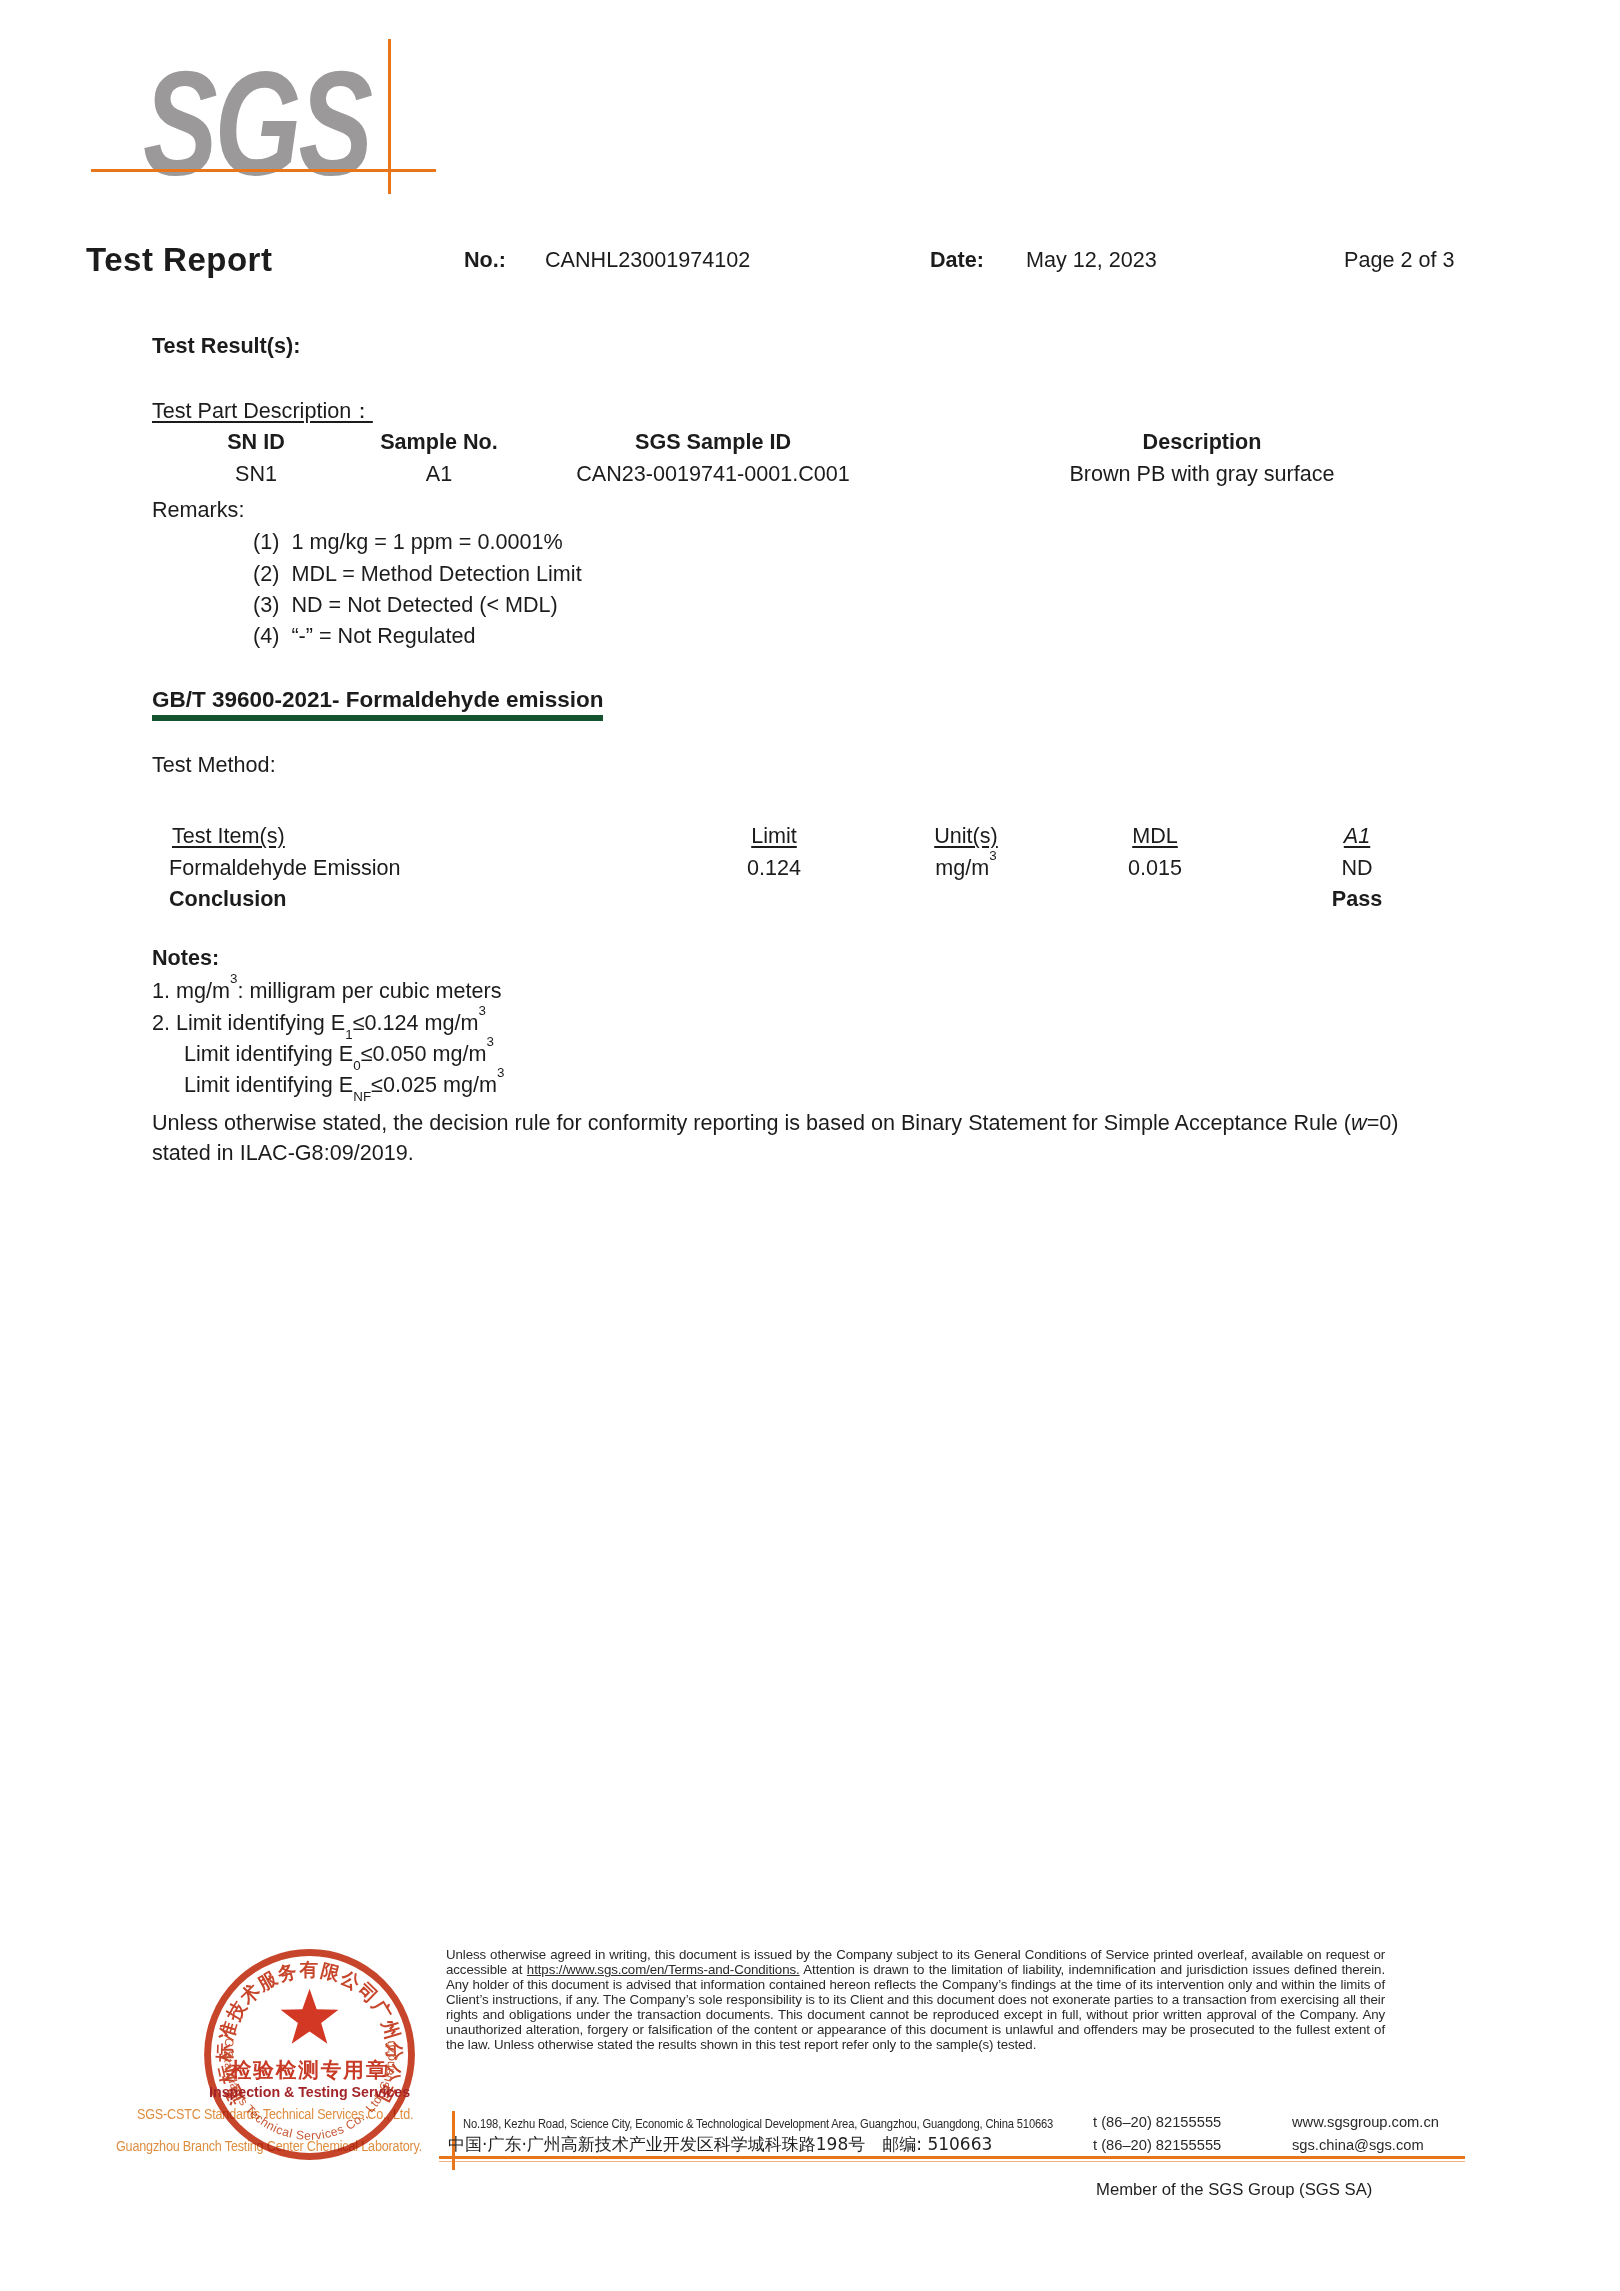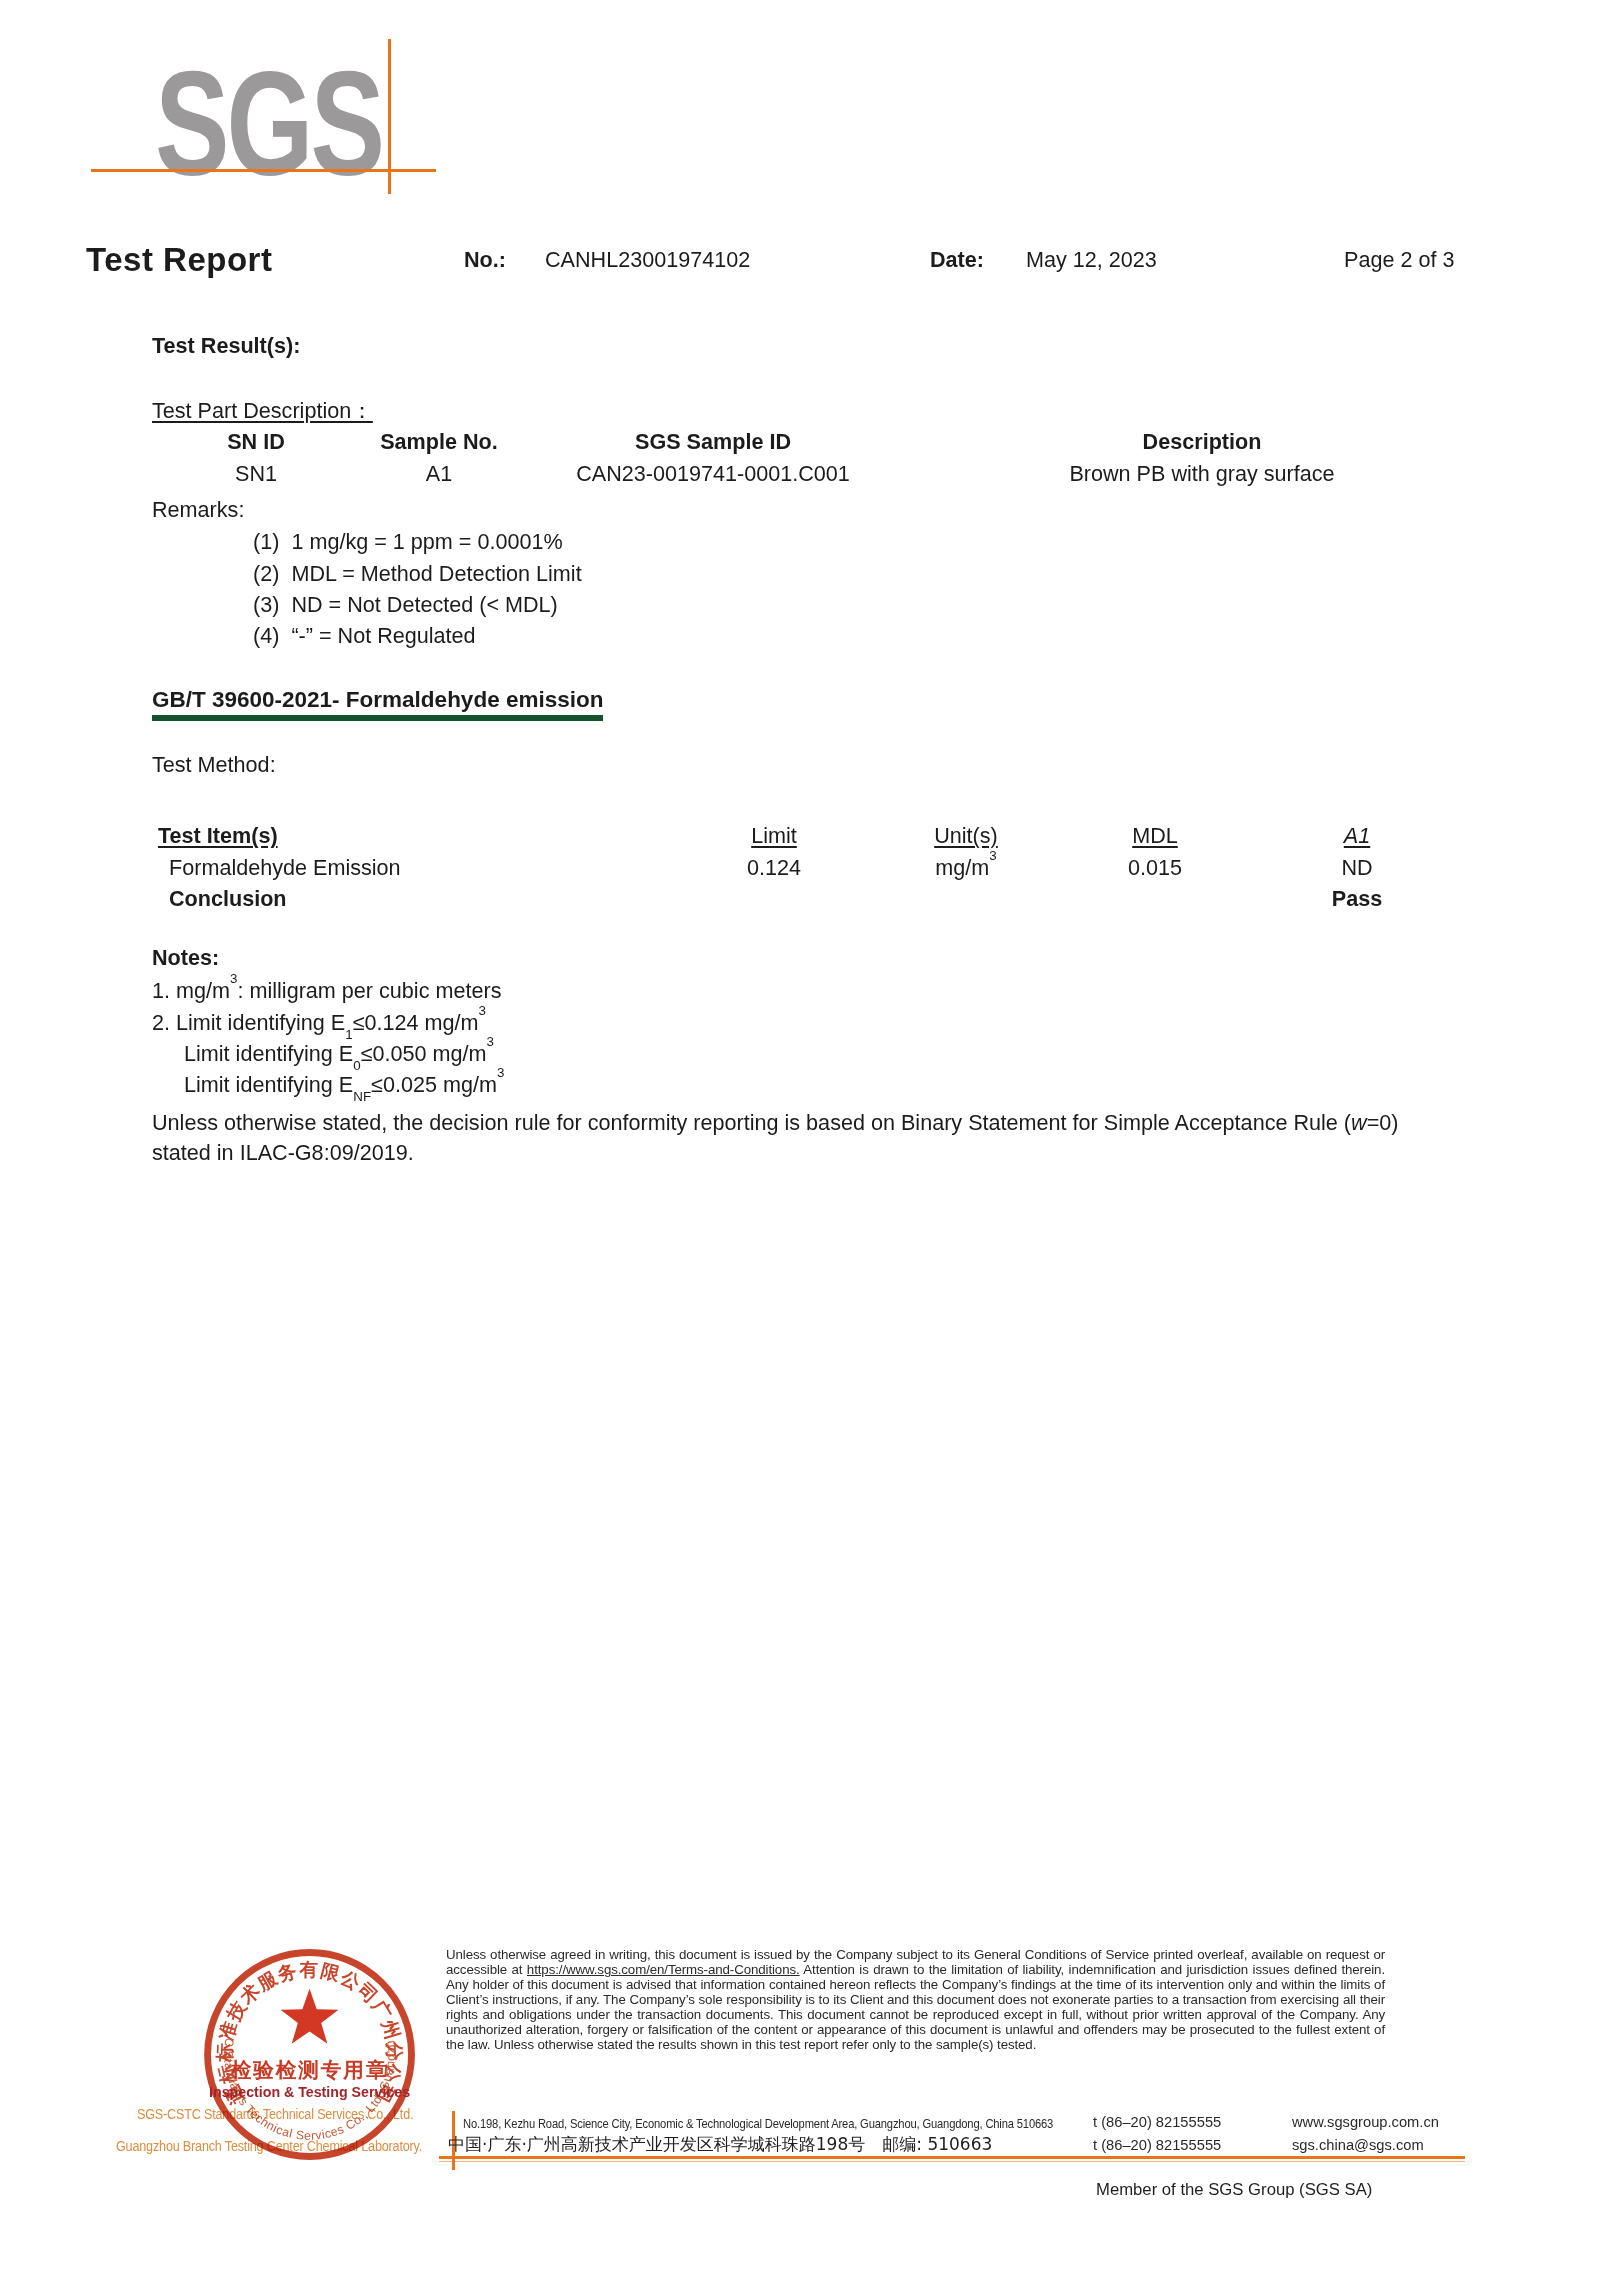--- a/index.html
+++ b/index.html
@@ -53,21 +53,21 @@
     display:inline-block; color:#de8d3f; font-size:14px; letter-spacing:-0.2px;
     transform:scaleX(0.9); transform-origin:left top;
   }
   .stamp-svg { position:absolute; left:186px; top:1929px; mix-blend-mode:multiply; opacity:0.96; }
 </style>
 </head>
 <body>
 
 <div class="page">
 
-  <div class="abs" style="left:155px; top:49px;">
+  <div class="abs" style="left:143px; top:49px;font-style:italic;">
     <div class="logo-text">SGS</div>
   </div>
   <div class="oline" style="left:91px; top:169px; width:345px; height:2.9px;"></div>
   <div class="oline" style="left:388px; top:39px; width:2.9px; height:155px;"></div>
 
   <span class="abs title" style="left:86px; top:241px;">Test Report</span>
   <span class="abs hdr b" style="left:464px; top:247px;">No.:</span>
   <span class="abs hdr" style="left:545px; top:247px;">CANHL23001974102</span>
   <span class="abs hdr b" style="left:930px; top:247px;">Date:</span>
   <span class="abs hdr" style="left:1026px; top:247px;">May 12, 2023</span>
@@ -89,21 +89,21 @@
   <span class="abs body-txt" style="left:152px; top:497px;">Remarks:</span>
   <span class="abs body-txt" style="left:253px; top:529px;">(1)&nbsp; 1 mg/kg = 1 ppm = 0.0001%</span>
   <span class="abs body-txt" style="left:253px; top:561px;">(2)&nbsp; MDL = Method Detection Limit</span>
   <span class="abs body-txt" style="left:253px; top:592px;">(3)&nbsp; ND = Not Detected (&lt; MDL)</span>
   <span class="abs body-txt" style="left:253px; top:623px;">(4)&nbsp; “-” = Not Regulated</span>
 
   <span class="abs small-cap b" style="left:152px; top:687px; border-bottom:6px solid #14532d; padding-bottom:2px;">GB/T 39600-2021- Formaldehyde emission</span>
 
   <span class="abs body-txt" style="left:152px; top:752px;">Test Method:</span>
 
-  <span class="abs body-txt u" style="left:158px; top:823px;font-weight:bold;">Test Item(s)</span>
+  <span class="abs body-txt u" style="left:172px; top:823px;">Test Item(s)</span>
   <span class="abs body-txt u cx" style="left:774px; top:823px;">Limit</span>
   <span class="abs body-txt u cx" style="left:966px; top:823px;">Unit(s)</span>
   <span class="abs body-txt u cx" style="left:1155px; top:823px;">MDL</span>
   <span class="abs body-txt u i cx" style="left:1357px; top:823px;">A1</span>
 
   <span class="abs body-txt" style="left:169px; top:855px;">Formaldehyde Emission</span>
   <span class="abs body-txt cx" style="left:774px; top:855px;">0.124</span>
   <span class="abs body-txt cx" style="left:966px; top:855px;"><span>mg/m</span><sup class="s">3</sup></span>
   <span class="abs body-txt cx" style="left:1155px; top:855px;">0.015</span>
   <span class="abs body-txt cx" style="left:1357px; top:855px;">ND</span>

